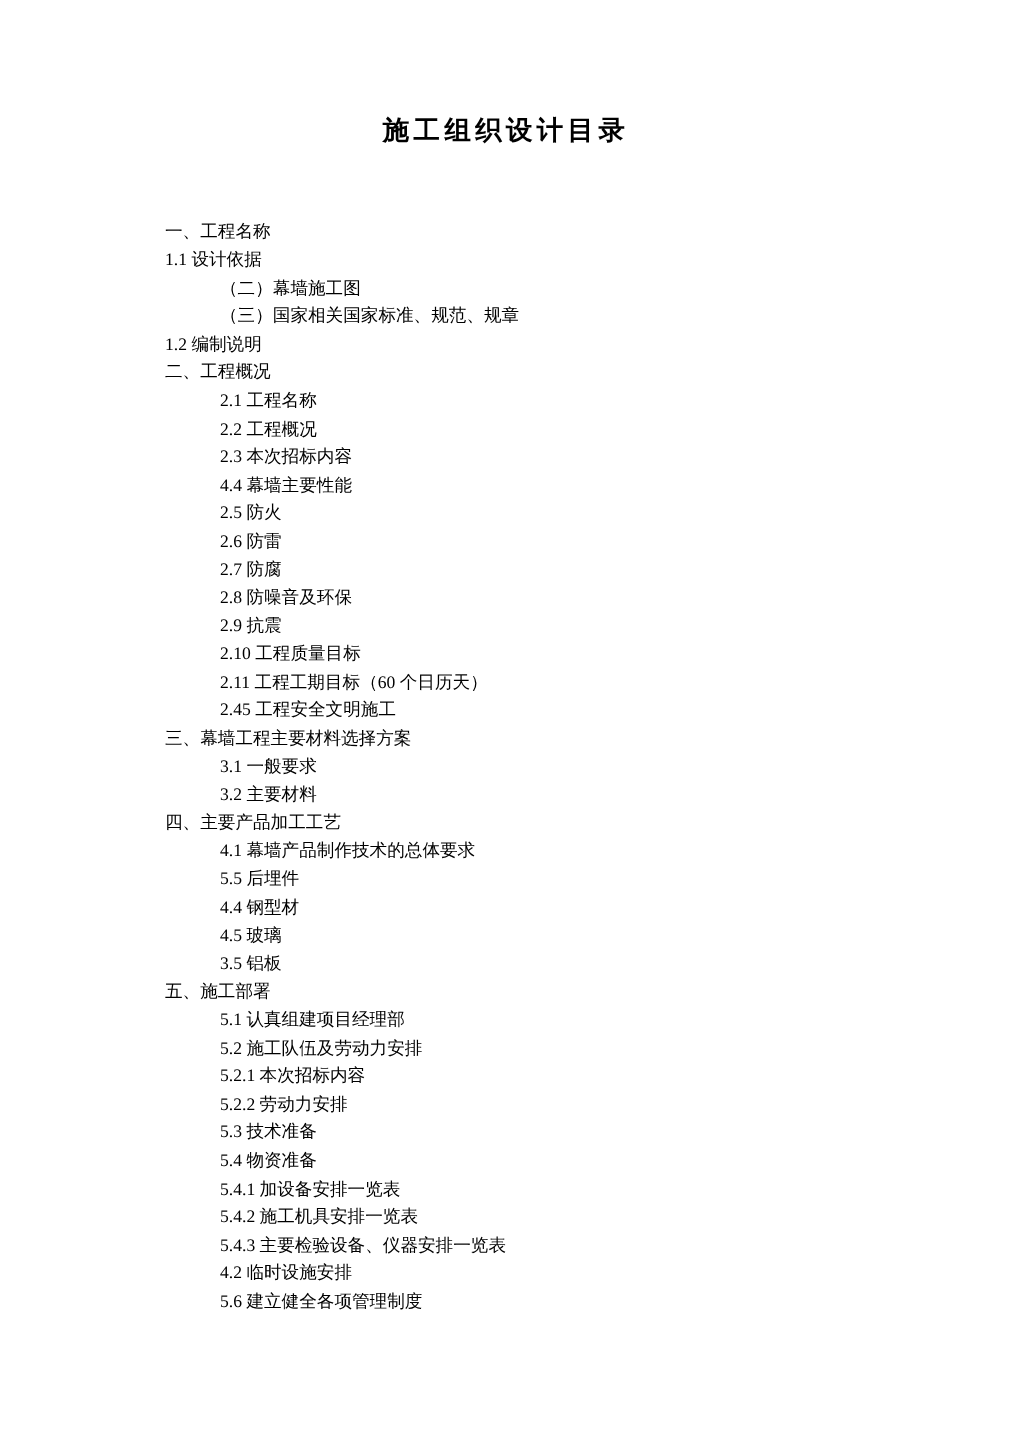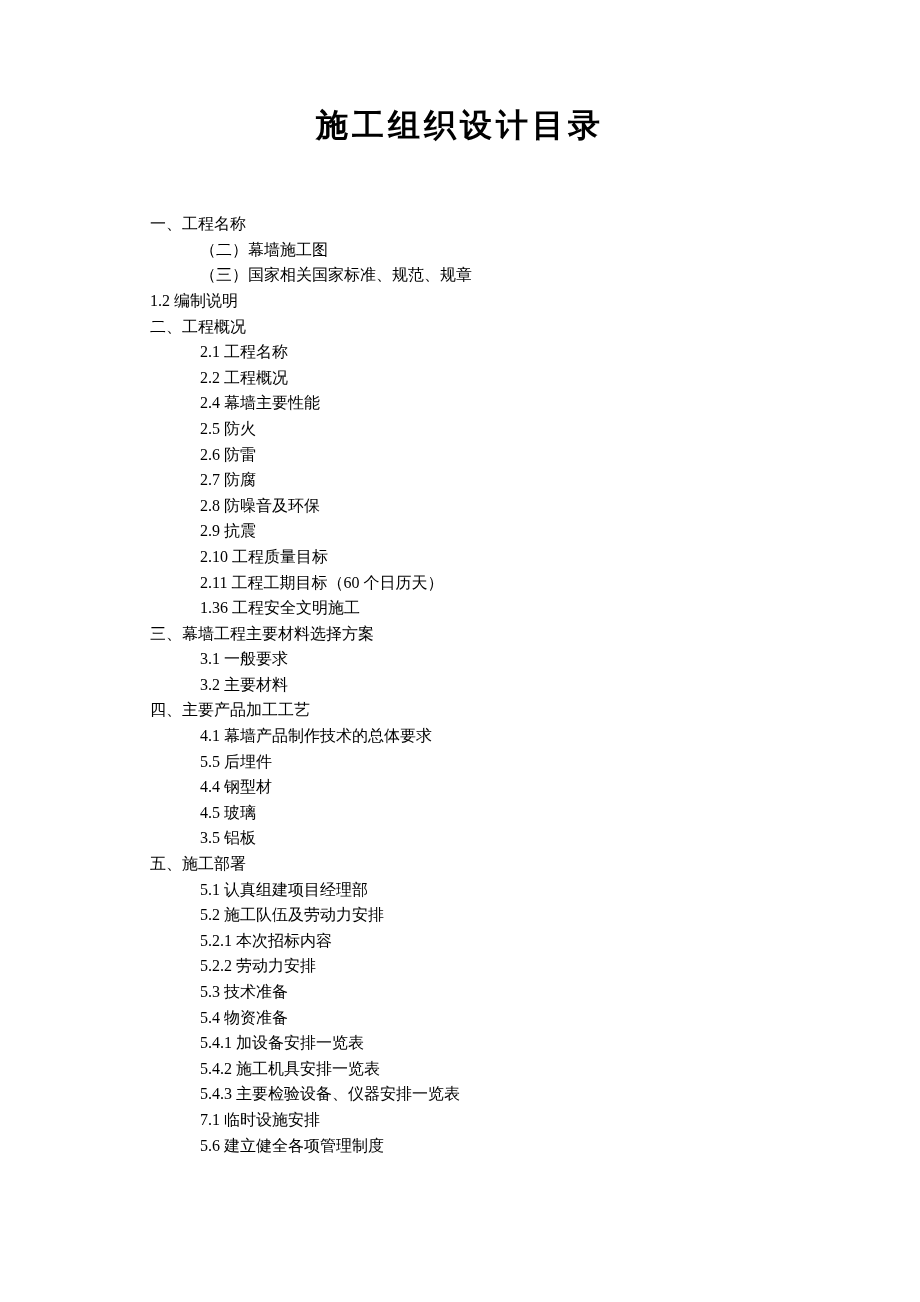--- a/index.html
+++ b/index.html
@@ -12,21 +12,21 @@
       background: #ffffff;
       width: 920px;
       min-height: 1302px;
       padding: 100px 150px 40px 150px;
       color: #000000;
       font-size: 16px;
       line-height: 1.6;
     }
     .title {
       text-align: center;
-      font-size: 32px;
+      font-size: 24px;
       font-weight: bold;
       letter-spacing: 4px;
       margin-bottom: 60px;
     }
     .toc-line {
       white-space: nowrap;
     }
     .indent-0 {
       padding-left: 0;
     }
@@ -34,49 +34,51 @@
       padding-left: 50px;
     }
   </style>
 </head>
 <body>
 
 <div class="title">施工组织设计目录</div>
 
 <div id="toc-container">
     <div class="toc-line indent-0">一、工程名称</div>
+    <div class="toc-line indent-0">1.1 设计依据</div>
     <div class="toc-line indent-1">（二）幕墙施工图</div>
     <div class="toc-line indent-1">（三）国家相关国家标准、规范、规章</div>
     <div class="toc-line indent-0">1.2 编制说明</div>
     <div class="toc-line indent-0">二、工程概况</div>
     <div class="toc-line indent-1">2.1 工程名称</div>
     <div class="toc-line indent-1">2.2 工程概况</div>
-    <div class="toc-line indent-1">2.4 幕墙主要性能</div>
+    <div class="toc-line indent-1">2.3 本次招标内容</div>
+    <div class="toc-line indent-1">4.4 幕墙主要性能</div>
     <div class="toc-line indent-1">2.5 防火</div>
     <div class="toc-line indent-1">2.6 防雷</div>
     <div class="toc-line indent-1">2.7 防腐</div>
     <div class="toc-line indent-1">2.8 防噪音及环保</div>
     <div class="toc-line indent-1">2.9 抗震</div>
     <div class="toc-line indent-1">2.10 工程质量目标</div>
     <div class="toc-line indent-1">2.11 工程工期目标（60 个日历天）</div>
-    <div class="toc-line indent-1">1.36 工程安全文明施工</div>
+    <div class="toc-line indent-1">2.45 工程安全文明施工</div>
     <div class="toc-line indent-0">三、幕墙工程主要材料选择方案</div>
     <div class="toc-line indent-1">3.1 一般要求</div>
     <div class="toc-line indent-1">3.2 主要材料</div>
     <div class="toc-line indent-0">四、主要产品加工工艺</div>
     <div class="toc-line indent-1">4.1 幕墙产品制作技术的总体要求</div>
     <div class="toc-line indent-1">5.5 后埋件</div>
     <div class="toc-line indent-1">4.4 钢型材</div>
     <div class="toc-line indent-1">4.5 玻璃</div>
     <div class="toc-line indent-1">3.5 铝板</div>
     <div class="toc-line indent-0">五、施工部署</div>
     <div class="toc-line indent-1">5.1 认真组建项目经理部</div>
     <div class="toc-line indent-1">5.2 施工队伍及劳动力安排</div>
     <div class="toc-line indent-1">5.2.1 本次招标内容</div>
     <div class="toc-line indent-1">5.2.2 劳动力安排</div>
     <div class="toc-line indent-1">5.3 技术准备</div>
     <div class="toc-line indent-1">5.4 物资准备</div>
     <div class="toc-line indent-1">5.4.1 加设备安排一览表</div>
     <div class="toc-line indent-1">5.4.2 施工机具安排一览表</div>
     <div class="toc-line indent-1">5.4.3 主要检验设备、仪器安排一览表</div>
-    <div class="toc-line indent-1">7.1 临时设施安排</div>
+    <div class="toc-line indent-1">4.2 临时设施安排</div>
     <div class="toc-line indent-1">5.6 建立健全各项管理制度</div>
   </div>
 
 </body></html>

